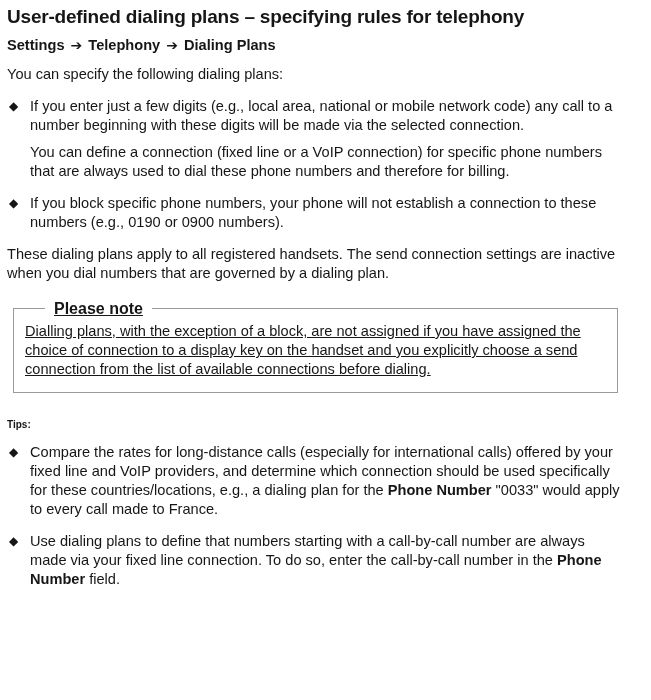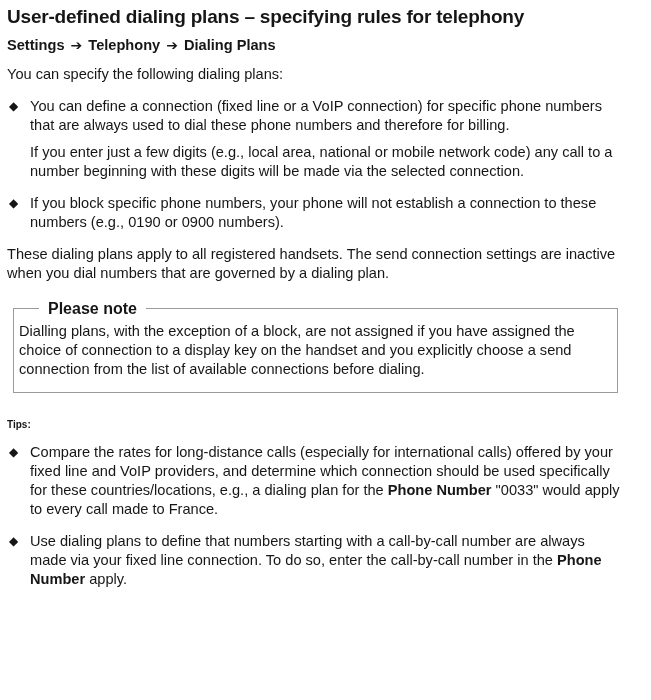--- a/index.html
+++ b/index.html
@@ -56,21 +56,22 @@
     padding-left: 2px;
     box-sizing: border-box;
   }
   .li-body { flex: 1 1 auto; }
   .li-body p { margin: 0 0 8px 0; }
   .li-body p:last-child { margin-bottom: 0; }
   .after-list { margin-bottom: 9px; }
   fieldset.note-box {
     margin: 16px 2px 0 6px;
     border: 1.5px solid #9a9a9a;
-    padding: 4px 11px 13px 5px;
+    padding: 4px 11px 13px 11px;
+    text-decoration: underline;
   }
   fieldset.note-box legend {
     font-weight: bold;
     font-size: 16px;
     line-height: 19px;
     margin-left: 20px;
     padding: 0 9px;
   }
   h2.tips-heading {
     font-size: 10px;
@@ -90,22 +91,22 @@
   <p class="menu-path">
     <span>Settings</span><span class="arrow">➔</span><span>Telephony</span><span class="arrow">➔</span><span>Dialing Plans</span>
   </p>
 
   <p class="specify">You can specify the following dialing plans:</p>
 
   <ul class="diamond-list">
     <li>
       <span class="bullet">◆</span>
       <div class="li-body">
+        <p><span>If you enter just a few digits (e.g., local area, national or mobile network code) any call to a number beginning with these digits will be made via the selected connection.</span></p>
         <p><span>You can define a connection (fixed line or a VoIP connection) for specific phone numbers that are always used to dial these phone numbers and therefore for billing.</span></p>
-        <p><span>If you enter just a few digits (e.g., local area, national or mobile network code) any call to a number beginning with these digits will be made via the selected connection.</span></p>
       </div>
     </li>
     <li>
       <span class="bullet">◆</span>
       <div class="li-body">
         <p><span>If you block specific phone numbers, your phone will not establish a connection to these numbers (e.g., 0190 or 0900 numbers).</span></p>
       </div>
     </li>
   </ul>
 
@@ -122,18 +123,18 @@
   <ul class="diamond-list">
     <li>
       <span class="bullet">◆</span>
       <div class="li-body">
         <p><span>Compare the rates for long-distance calls (especially for international calls) offered by your fixed line and VoIP providers, and determine which connection should be used specifically for these countries/locations, e.g., a dialing plan for the </span><b>Phone Number</b><span> "0033" would apply to every call made to France.</span></p>
       </div>
     </li>
     <li>
       <span class="bullet">◆</span>
       <div class="li-body">
-        <p><span>Use dialing plans to define that numbers starting with a call-by-call number are always made via your fixed line connection. To do so, enter the call-by-call number in the </span><b>Phone Number</b><span> apply.</span></p>
+        <p><span>Use dialing plans to define that numbers starting with a call-by-call number are always made via your fixed line connection. To do so, enter the call-by-call number in the </span><b>Phone Number</b><span> field.</span></p>
       </div>
     </li>
   </ul>
 
 </main>
 
 </body></html>

